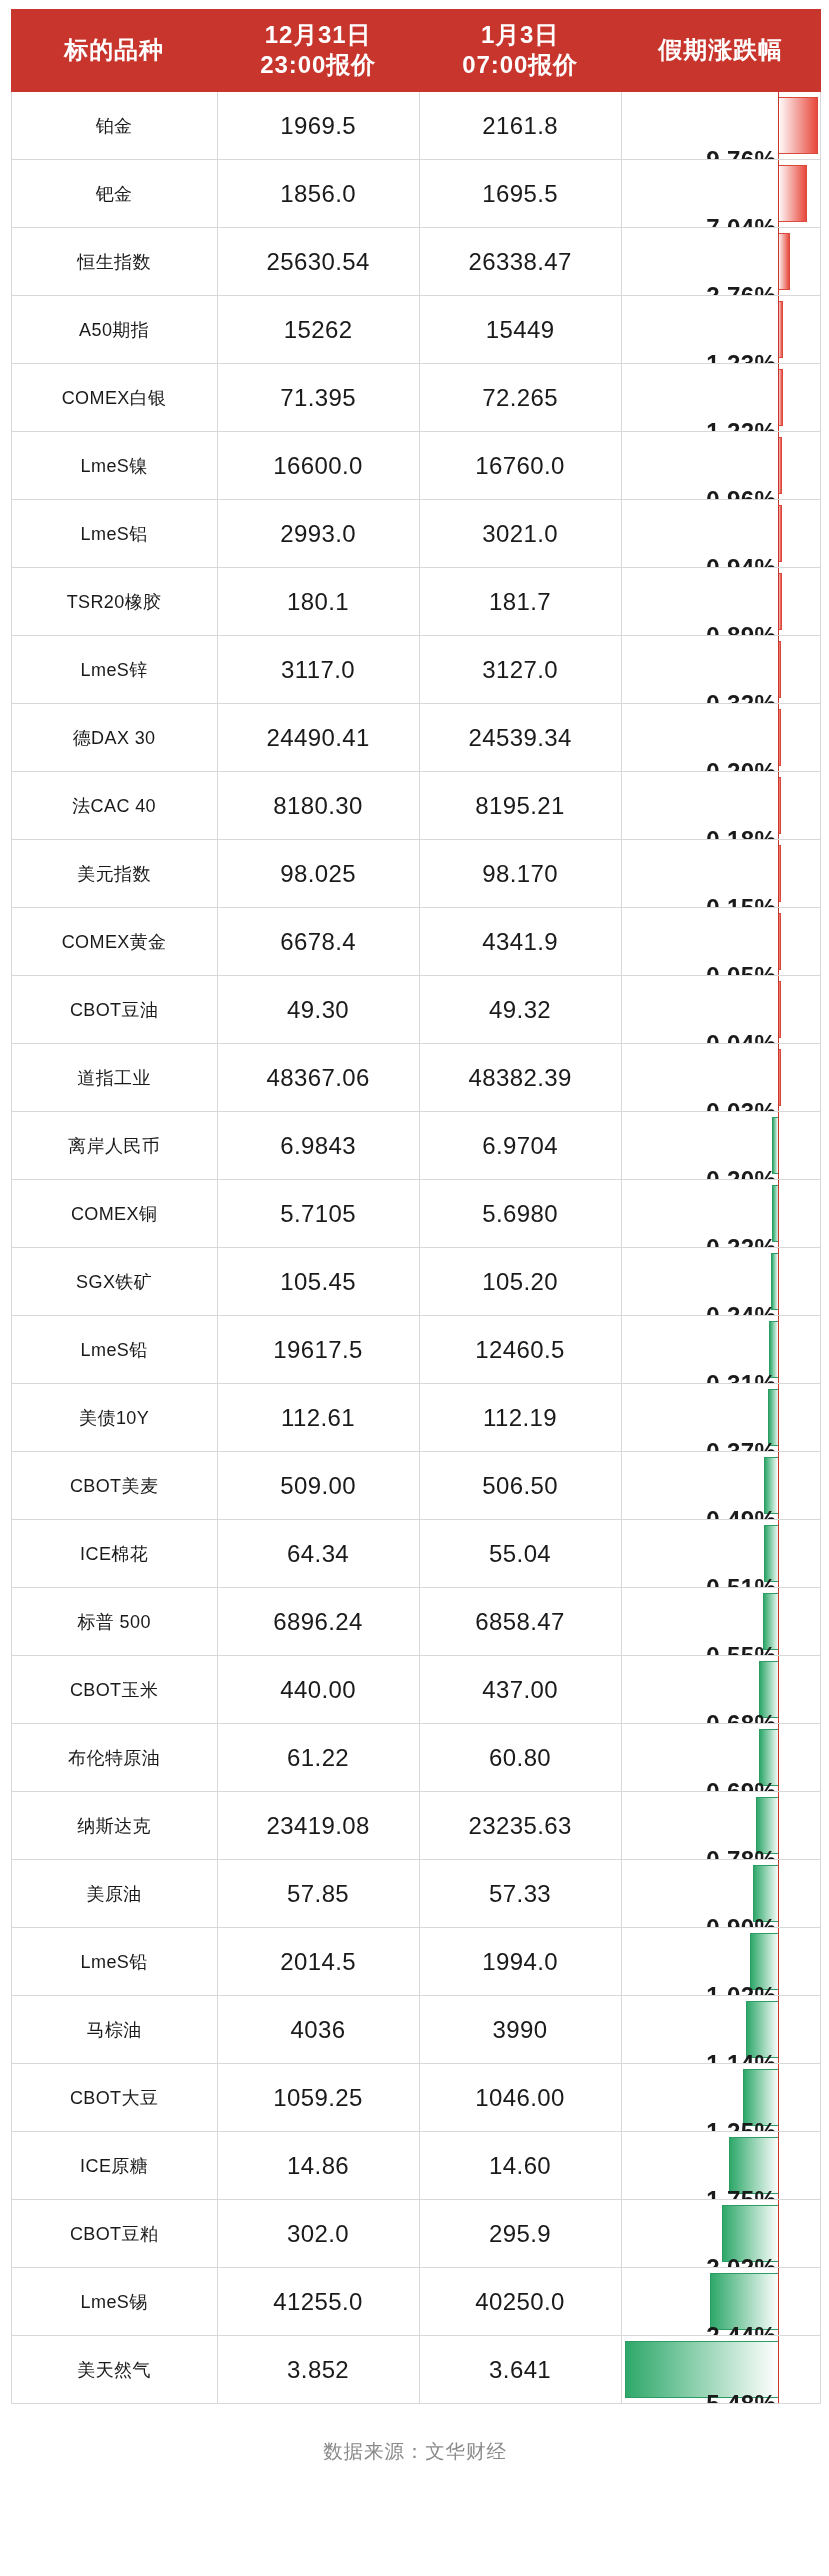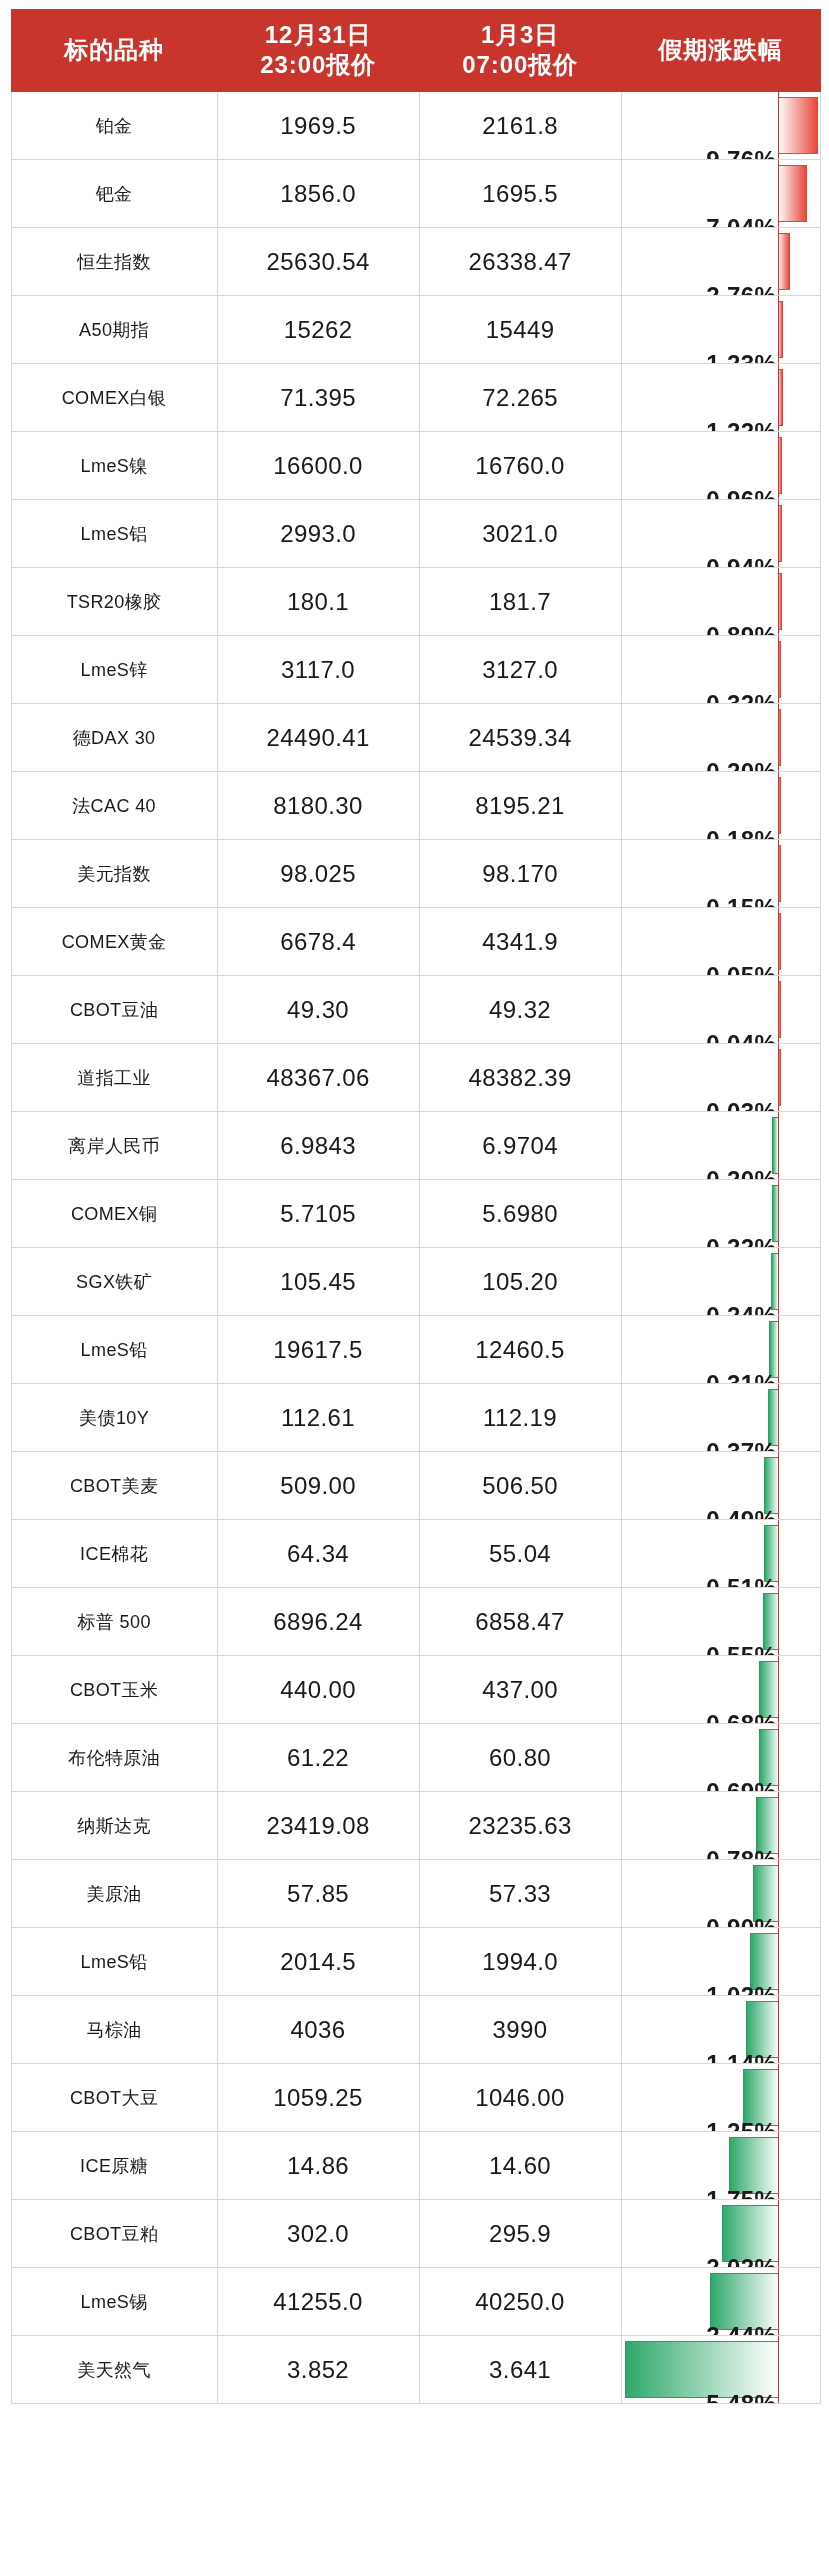--- a/index.html
+++ b/index.html
@@ -468,14 +468,15 @@
           <td>3.852</td>
           <td>3.641</td>
           <td class="pct">
             <span class="zeroline" style="left: 156px;"></span>
             <span class="bar down" style="left: 3.5px; width: 152px;"></span>
             <span class="pct-label down" style="position: absolute; left: 0px; width: 160px; text-align: right; padding-right: 5.3px; box-sizing: border-box;">-5.48%</span>
           </td>
         </tr>
       </tbody>
   </table>
+  <div class="footer">数据来源：文华财经</div>
 </div>
 
 
 </body></html>

